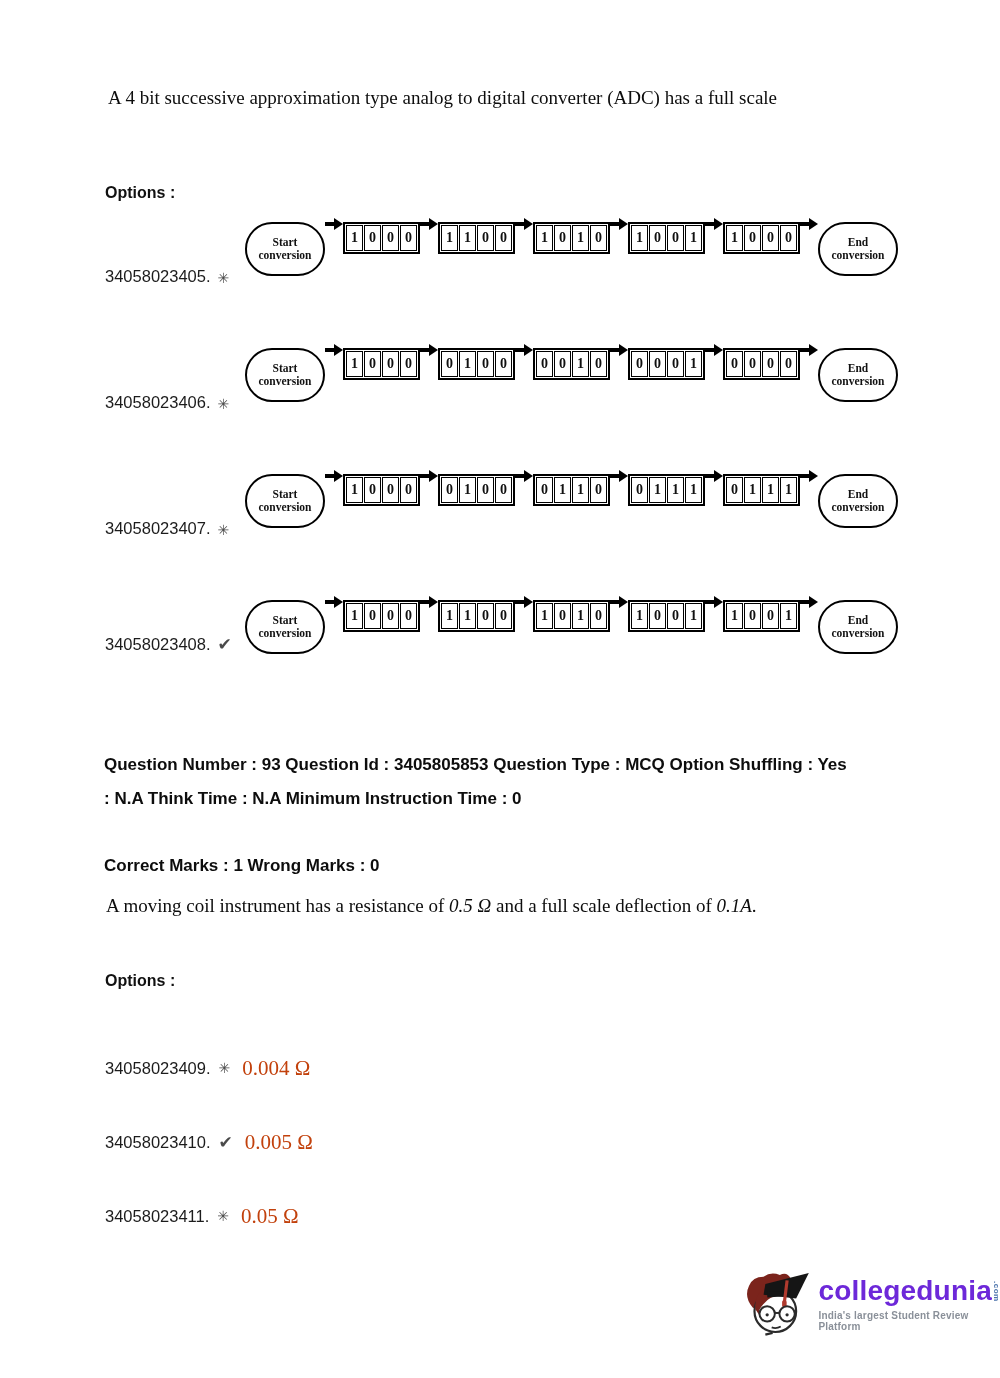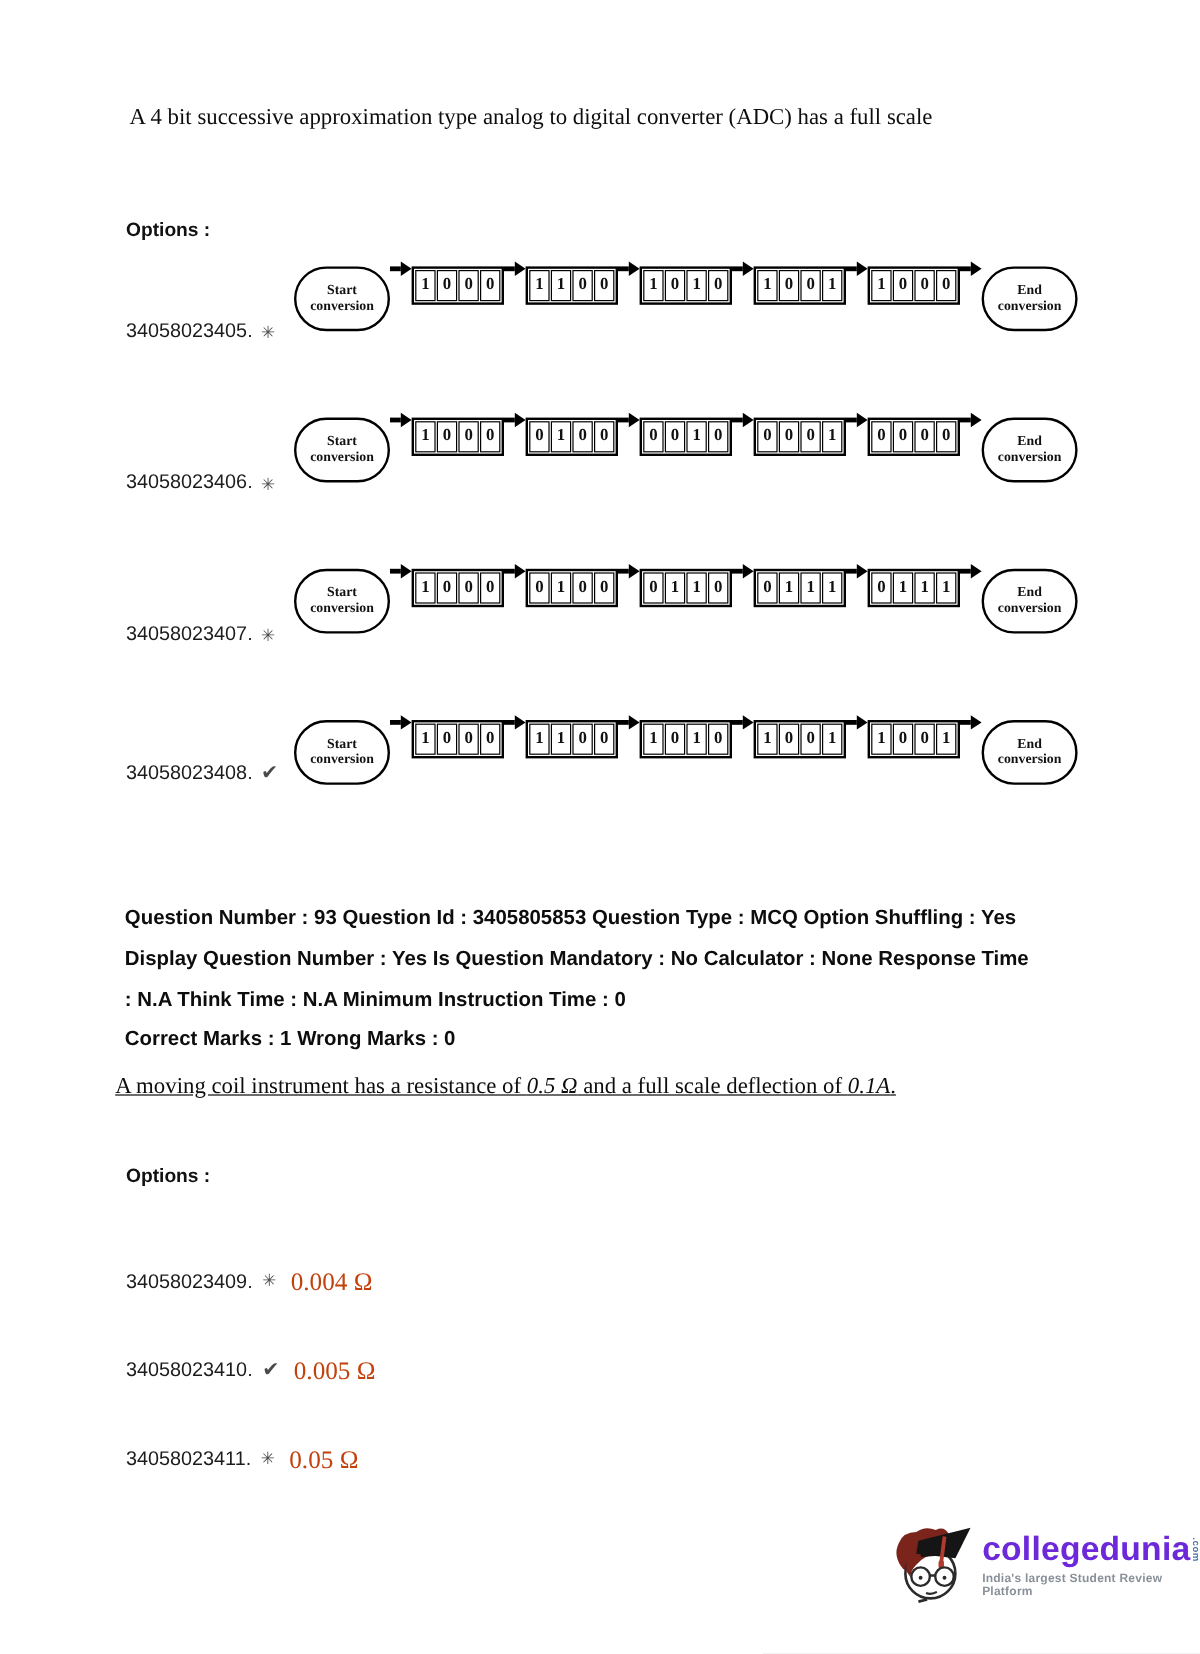--- a/index.html
+++ b/index.html
@@ -6,21 +6,21 @@
   .page {
     position:relative; width:1000px; height:1378px; margin:0 auto;
     background:#ffffff; overflow:hidden;
     font-family:"Liberation Serif", serif; color:#111;
   }
 
   
   .qtext { position:absolute; font-size:19px; line-height:28.5px; color:#0d0d0d; }
   .qtext i { font-style:italic; }
   #q1-text { left:108px; top:84px; width:680px; }
-  #q2-text { left:96px; top:892px; width:700px;text-decoration:underline; }
+  #q2-text { left:106px; top:892px; width:700px; }
 
   
   .options-label {
     position:absolute; left:105px;
     font-family:"Liberation Sans", sans-serif; font-weight:700; font-size:16px; color:#111;
   }
   #options-label-1 { top:184px; }
   #options-label-2 { top:972px; }
 
   
@@ -306,21 +306,20 @@
           <div class="oval">
             <div>End</div>
             <div>conversion</div>
           </div>
         </div>
       </div>
     </div>
 
   <div id="metadata">
       <div>Question Number : 93 Question Id : 3405805853 Question Type : MCQ Option Shuffling : Yes</div>
-      <div>Display Question Number : Yes Is Question Mandatory : No Calculator : None Response Time</div>
       <div>: N.A Think Time : N.A Minimum Instruction Time : 0</div>
     </div>
   <div id="marks-line">Correct Marks : 1 Wrong Marks : 0</div>
 
   <div class="qtext" id="q2-text">
     <div><span>A moving coil instrument has a resistance of </span><i>0.5 Ω</i><span> and a full scale deflection of </span><i>0.1A</i><span>.</span></div>
   </div>
 
   <div class="options-label" id="options-label-2">Options :</div>
 

